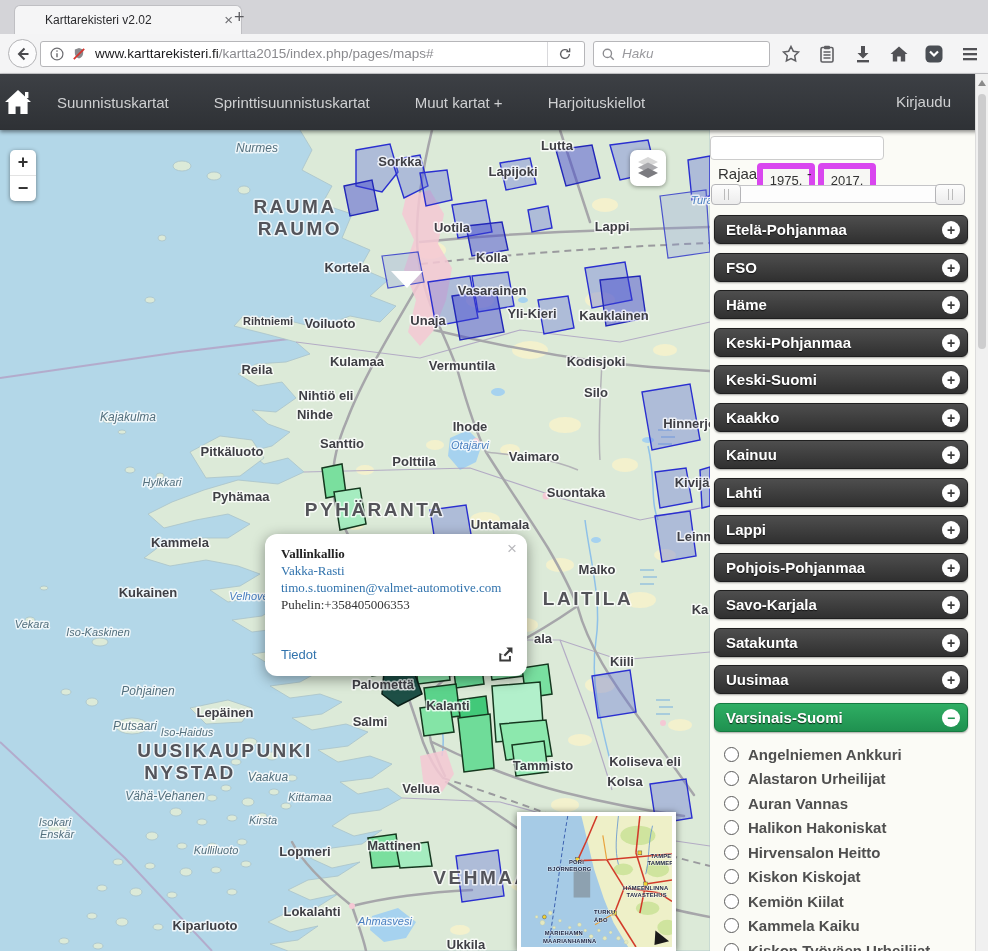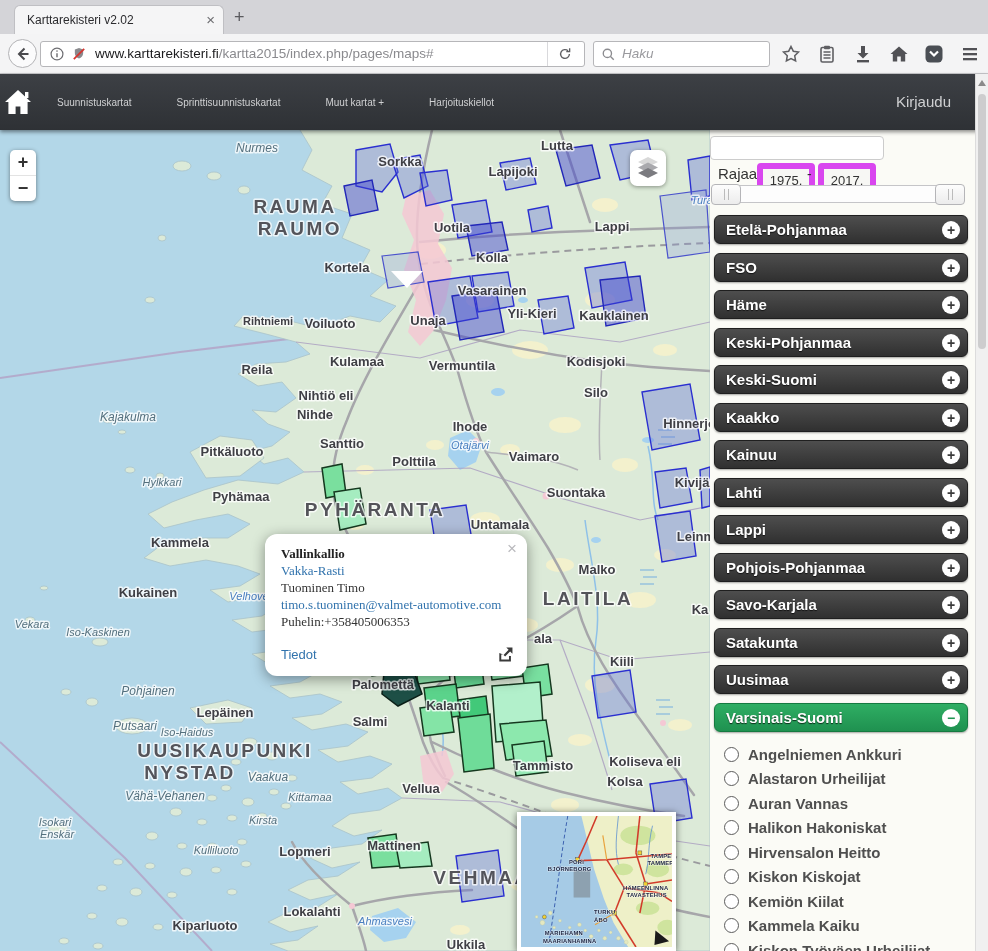--- a/index.html
+++ b/index.html
@@ -2,21 +2,21 @@
 <html><head>
 <meta charset="utf-8">
 <style>
   html,body{margin:0;padding:0;}
   body{width:988px;height:951px;position:relative;overflow:hidden;
        font-family:"Liberation Sans",sans-serif;background:#fff;}
 
   
   #tabbar{position:absolute;left:0;top:0;width:988px;height:34px;background:#d4d4d8;}
   .tab{position:absolute;left:14px;top:5px;width:208px;height:29px;background:#f5f5f6;
-       border:1px solid #bfbfc3;border-bottom:none;border-radius:6px 6px 0 0;}
+       border:1px solid #bfbfc3;border-bottom:none;border-radius:6px 6px 0 0;padding-left:18px;}
   .tab-title{font-size:12px;color:#2b2b2e;line-height:29px;padding-left:12px;display:block;
              white-space:nowrap;overflow:hidden;width:165px;}
   .tab-close{position:absolute;right:8px;top:0;line-height:28px;color:#6e6e72;font-size:15px;cursor:default;}
   .newtab{position:absolute;left:234px;top:3px;font-size:18px;color:#5a5a5e;line-height:29px;}
 
   #toolbar{position:absolute;left:0;top:34px;width:988px;height:40px;background:#f4f4f5;
            border-bottom:1px solid #c9c9cc;box-sizing:border-box;}
   .backbtn{position:absolute;left:8px;top:5px;width:29px;height:29px;border-radius:50%;
            border:1px solid #b3b3b6;background:#fbfbfc;box-sizing:border-box;}
   .backbtn svg{position:absolute;left:5px;top:5px;}
@@ -32,21 +32,21 @@
              border:1px solid #b6b6b9;border-radius:3px;box-sizing:border-box;}
   .searchbar .mag{position:absolute;left:7px;top:5px;}
   .search-ph{position:absolute;left:28px;top:0;line-height:24px;font-style:italic;color:#9a9a9e;font-size:13.5px;}
   .tbicon{position:absolute;top:10px;width:20px;height:20px;}
 
   
   #sitenav{position:absolute;left:0;top:74px;width:988px;height:56px;
            background:linear-gradient(#3d4045,#2e3135);z-index:30;box-shadow:0 2px 4px rgba(0,0,0,.45);}
   .home-btn{position:absolute;left:3px;top:14px;width:30px;height:28px;}
   .nav-items{position:absolute;left:57px;top:0;height:56px;display:flex;align-items:center;gap:45px;}
-  .nav-item{font-size:10px;color:#cfd0d2;white-space:nowrap;cursor:default;}
+  .nav-item{font-size:15px;color:#cfd0d2;white-space:nowrap;cursor:default;}
   .nav-login{position:absolute;right:37px;top:0;height:56px;line-height:56px;font-size:15px;color:#cfd0d2;}
 
   
   #map{position:absolute;left:0;top:130px;width:710px;height:821px;overflow:hidden;background:#b3d7e8;}
   #map-svg{position:absolute;left:0;top:0;}
   .ml{text-anchor:middle;font:600 13px "Liberation Sans",sans-serif;fill:#3f3f45;
       paint-order:stroke;stroke:rgba(255,255,255,.75);stroke-width:3px;stroke-linejoin:round;}
   .ml.big{font:600 19px "Liberation Sans",sans-serif;letter-spacing:2.5px;fill:#54545a;}
   .ml.water{font:italic 400 12px "Liberation Sans",sans-serif;fill:#54707e;}
   .ml.waterblue{font:italic 400 11px "Liberation Sans",sans-serif;fill:#4a7fc0;}
@@ -517,21 +517,20 @@
       <path d="M13 12l10 5-10 5-10-5z" fill="#7b7b80"></path>
     </svg>
   </div>
 
   <div class="popup-tail" style="left:391px"></div>
   <div class="popup">
     <span class="popup-close">×</span>
     <div class="popup-body">
       <div class="p-title">Vallinkallio</div>
       <div class="p-link">Vakka-Rasti</div>
-      <div class="p-text">Tuominen Timo</div>
       <div class="p-link">timo.s.tuominen@valmet-automotive.com</div>
       <div class="p-text">Puhelin:+358405006353</div>
     </div>
     <div class="p-bottom">
       <span class="p-link">Tiedot</span>
       <span class="share-icon">
         <svg width="19" height="17" viewBox="0 0 24 22">
           <path d="M4 9v11h15V13h-2.5v4.5H6.5V11H9z" fill="#3a3a3a"></path>
           <path d="M13 2h8v8l-3-3-6.5 6.5-2-2L16 5z" fill="#3a3a3a"></path>
         </svg>

